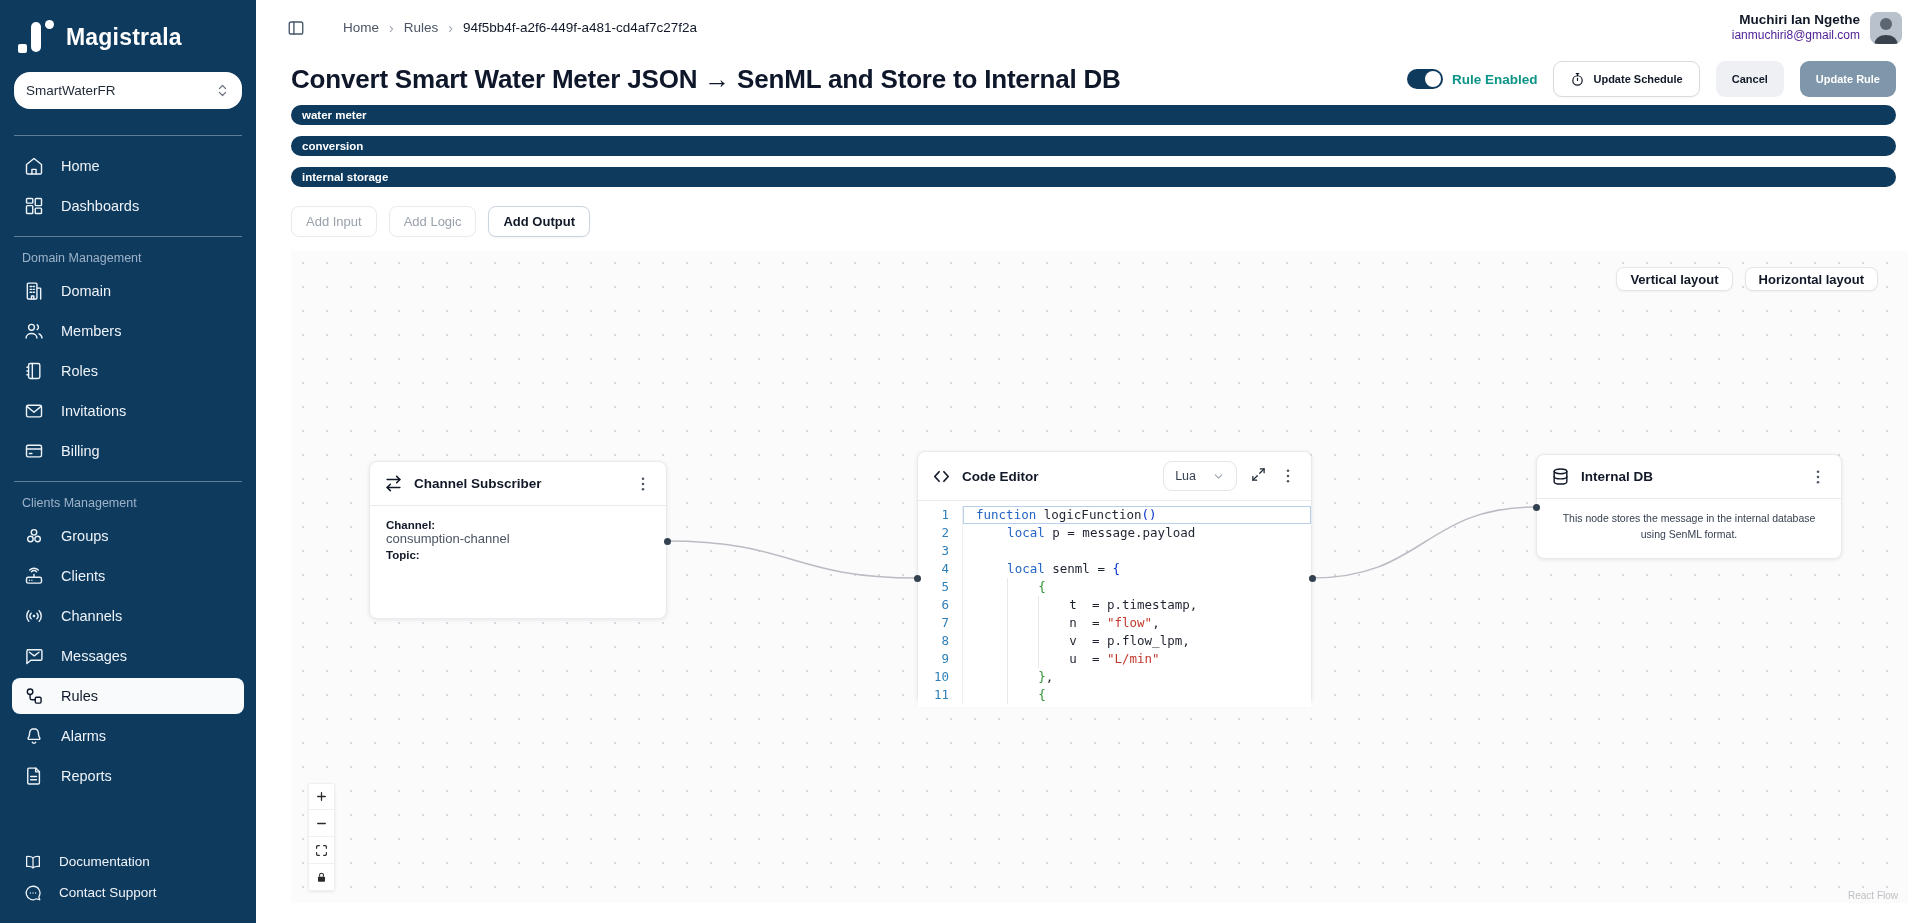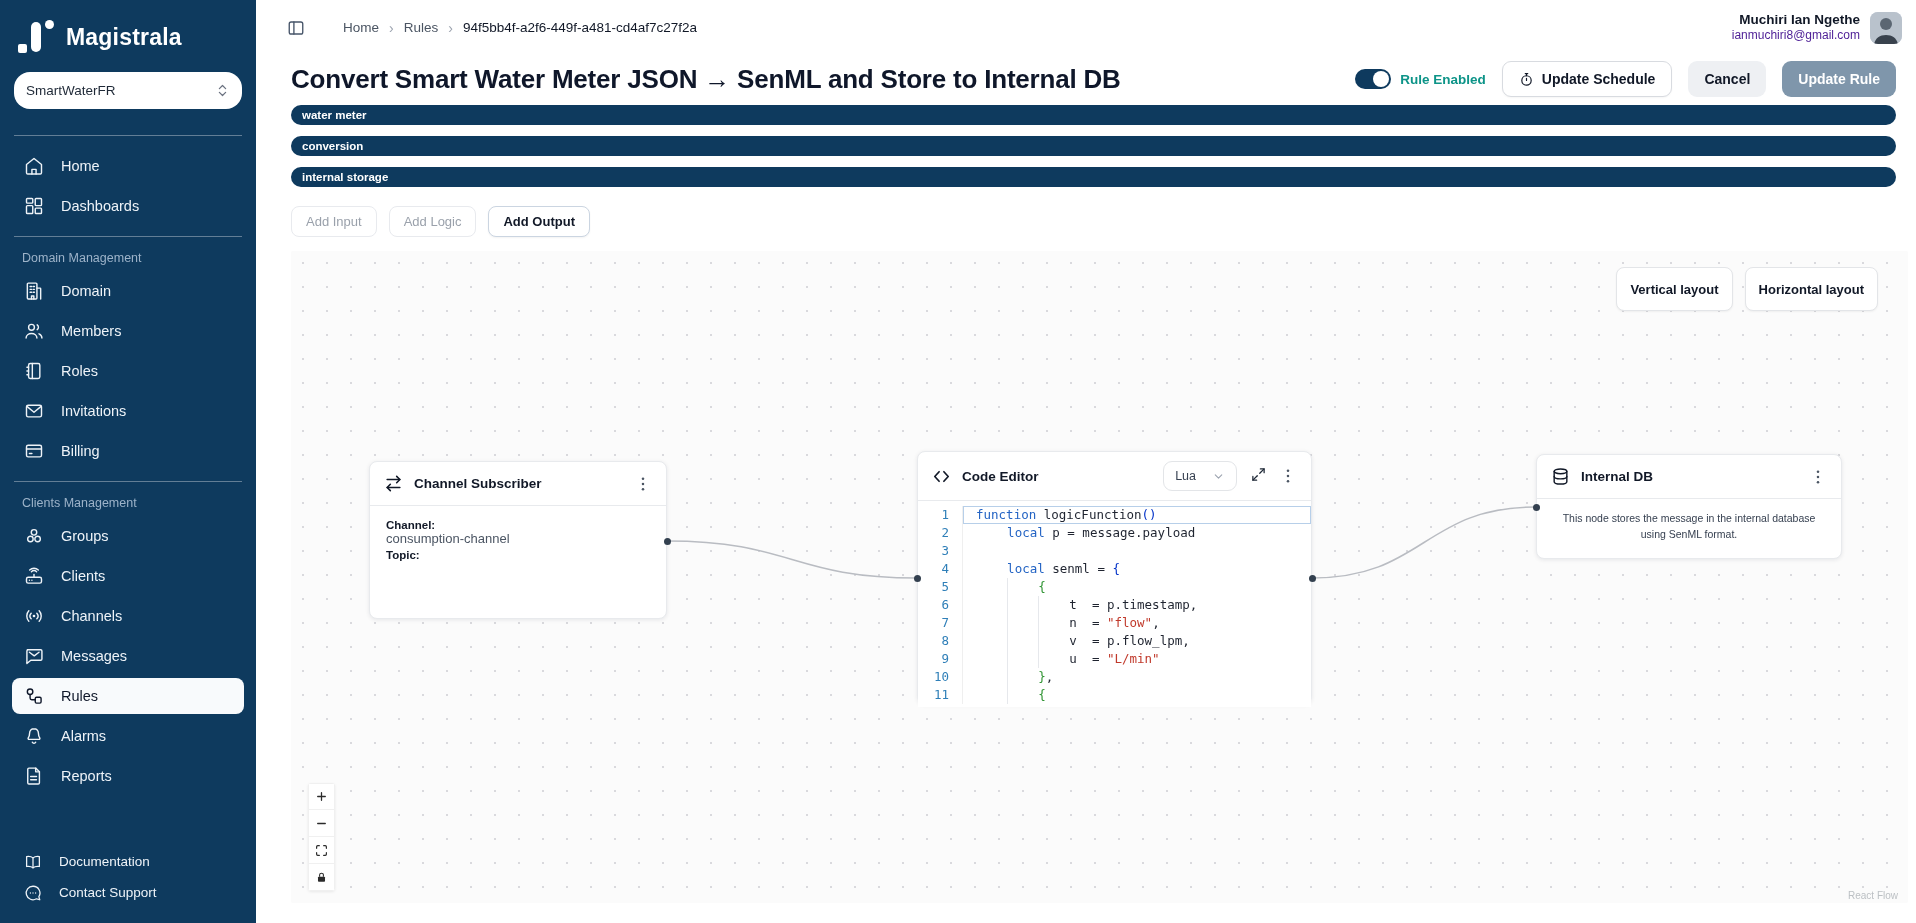--- a/index.html
+++ b/index.html
@@ -46,42 +46,42 @@
   .avatar { width:32px; height:32px; border-radius:8px; background:#cbd5e1; overflow:hidden; flex:none; cursor:pointer; }
 
   .page-head { padding:6px 20px 0 35px; flex:none; }
   .title-row { display:flex; align-items:center; }
   .page-title { font-size:26px; font-weight:800; color:#0f172a; letter-spacing:-.2px; }
   .head-actions { margin-left:auto; display:flex; align-items:center; gap:16px; }
   .toggle-wrap { display:flex; align-items:center; gap:9px; cursor:pointer; }
   .toggle { width:36px; height:20px; border-radius:10px; background:#0e3a5e; position:relative; flex:none; }
   .toggle-knob { position:absolute; top:2px; left:18px; width:16px; height:16px; border-radius:50%; background:#fff; }
   .toggle-label { color:#0d9488; font-size:13.5px; font-weight:700; white-space:nowrap; }
-  .btn { border-radius:9px; font-size:14px; font-weight:600; cursor:pointer; height:36px;
+  .btn { border-radius:9px; font-size:11px; font-weight:600; cursor:pointer; height:36px;
     display:inline-flex; align-items:center; gap:8px; padding:0 16px; border:none; white-space:nowrap;
     font-family:"Liberation Sans", sans-serif; }
   .btn-outline { background:#fff; border:1px solid #d8dbe0; color:#111827; box-shadow:0 1px 2px rgba(0,0,0,.04); }
   .btn-outline svg { width:15px; height:15px; }
   .btn-ghost { background:#eef0f3; color:#111827; }
   .btn-primary-muted { background:#7f96ab; color:#fff; }
   .tags-row { display:flex; gap:11px; margin-top:8px;flex-direction:column; }
   .tag { background:#0e3a5e; color:#fff; font-size:11.5px; font-weight:600; padding:4px 11px;
     border-radius:999px; cursor:default; }
   .add-row { display:flex; gap:12px; margin-top:19px; }
   .add-btn { height:31px; padding:0 14px; border-radius:8px; background:#fff; font-size:13px;
     display:inline-flex; align-items:center; cursor:pointer; font-family:"Liberation Sans", sans-serif; }
   .add-btn.disabled { color:#9aa1ab; border:1px solid #e8eaee; font-weight:500; cursor:default; }
   .add-btn.enabled { color:#111827; border:1px solid #cbd5e1; font-weight:700; box-shadow:0 1px 2px rgba(0,0,0,.05); }
 
   
   .canvas { position:relative; margin:14px 8px 0 35px; height:652px; flex:none;
     background-color:#fbfbfb; border-radius:2px; overflow:hidden;
     background-image:radial-gradient(#d9d9dd 1px, transparent 1.2px); background-size:24px 24px; }
   .layout-btns { position:absolute; top:16px; right:30px; display:flex; gap:12px; }
-  .layout-btn { background:#fff; border:1px solid #e3e5e8; border-radius:8px; height:44px; padding:0 13px;
+  .layout-btn { background:#fff; border:1px solid #e3e5e8; border-radius:8px; height:24px; padding:0 13px;
     font-size:13px; font-weight:600; color:#111827; cursor:pointer; box-shadow:0 1px 2px rgba(0,0,0,.05);
     font-family:"Liberation Sans", sans-serif; }
   .edges { position:absolute; inset:0; width:100%; height:100%; pointer-events:none; }
 
   .node { position:absolute; background:#fff; border:1px solid #e8eaed; border-radius:8px;
     box-shadow:0 1px 4px rgba(15,23,42,.09); }
   .node-head { display:flex; align-items:center; gap:11px; padding:12px 14px; }
   .node-title { font-size:13.5px; font-weight:700; color:#111827; }
   .node-head .n-ic { width:19px; height:19px; color:#111827; flex:none; }
   .kebab { margin-left:auto; width:18px; height:18px; color:#4b5563; cursor:pointer; flex:none; }

